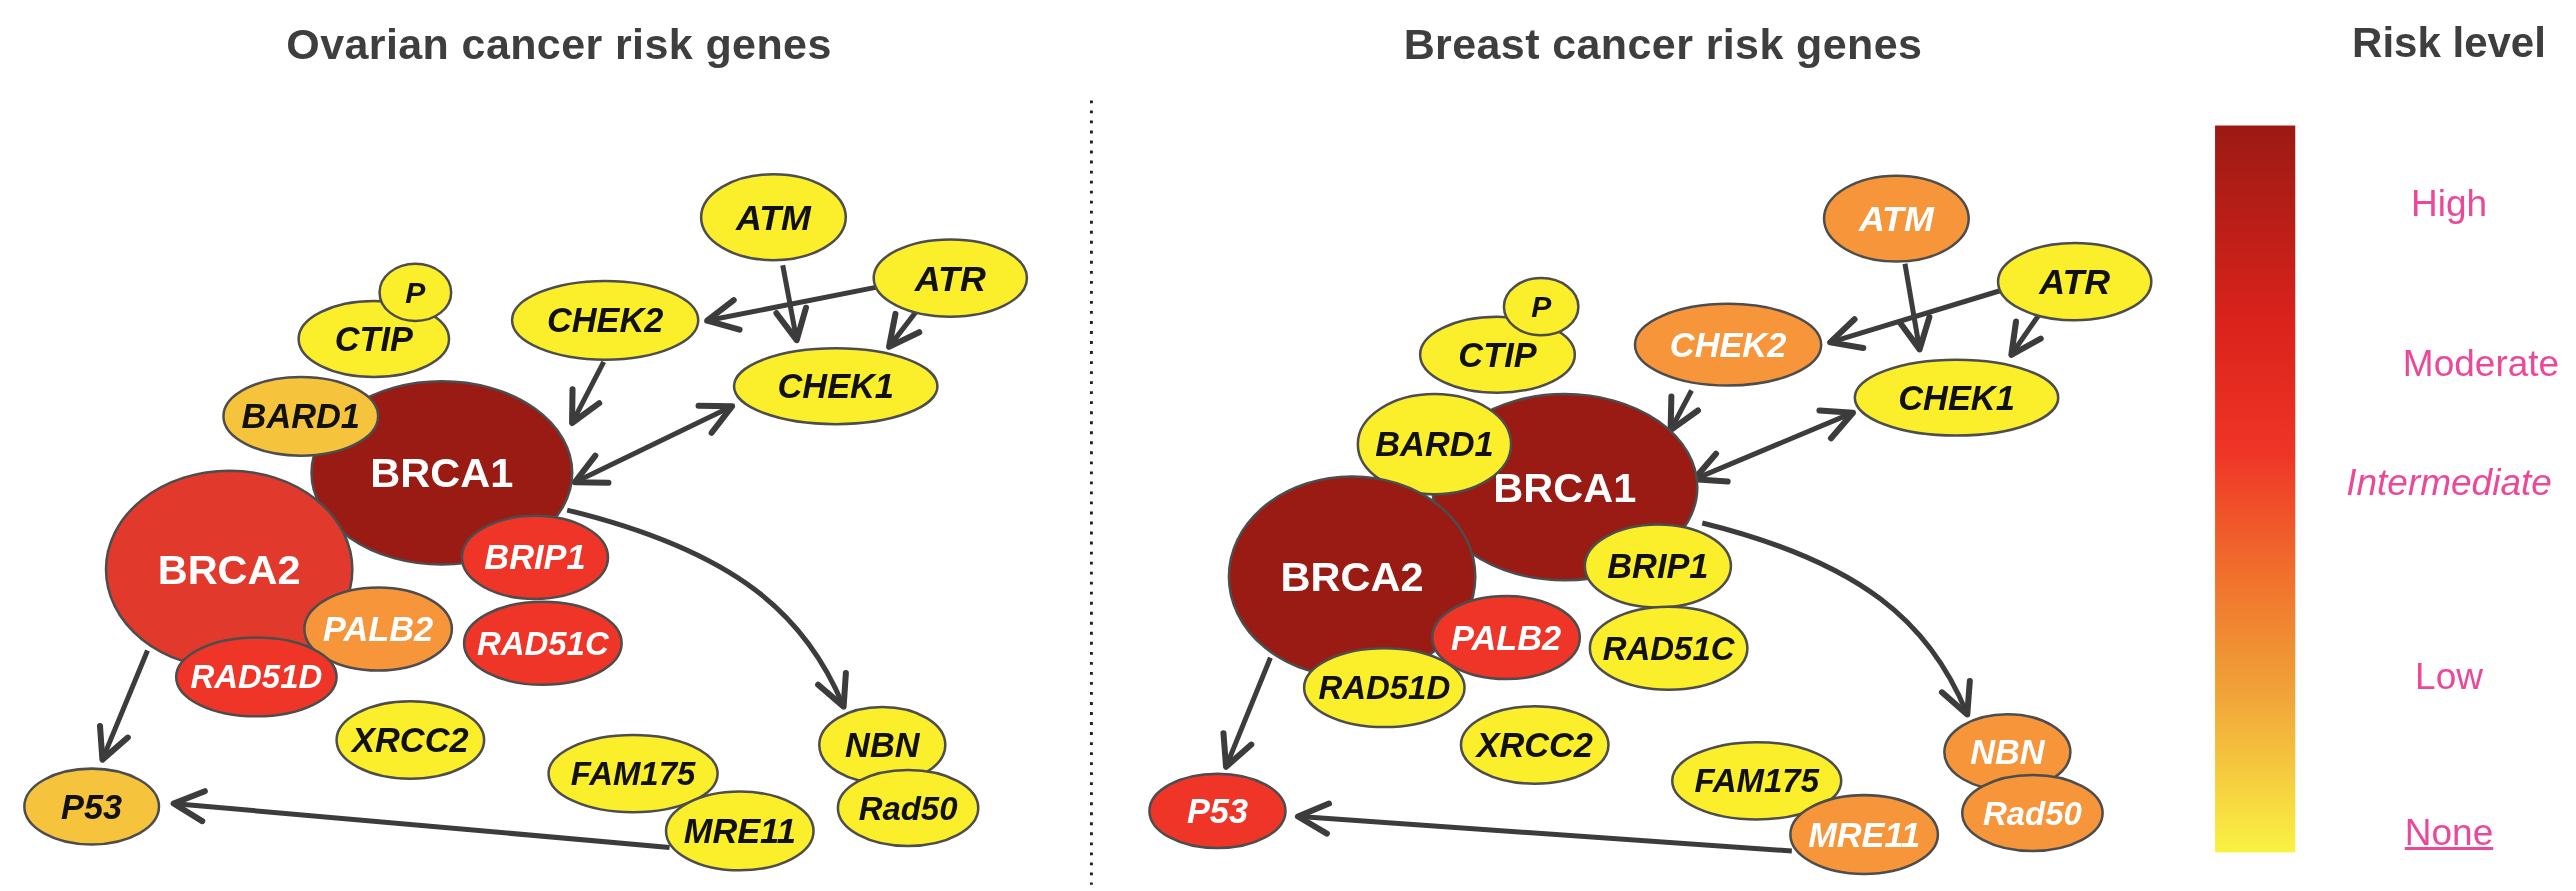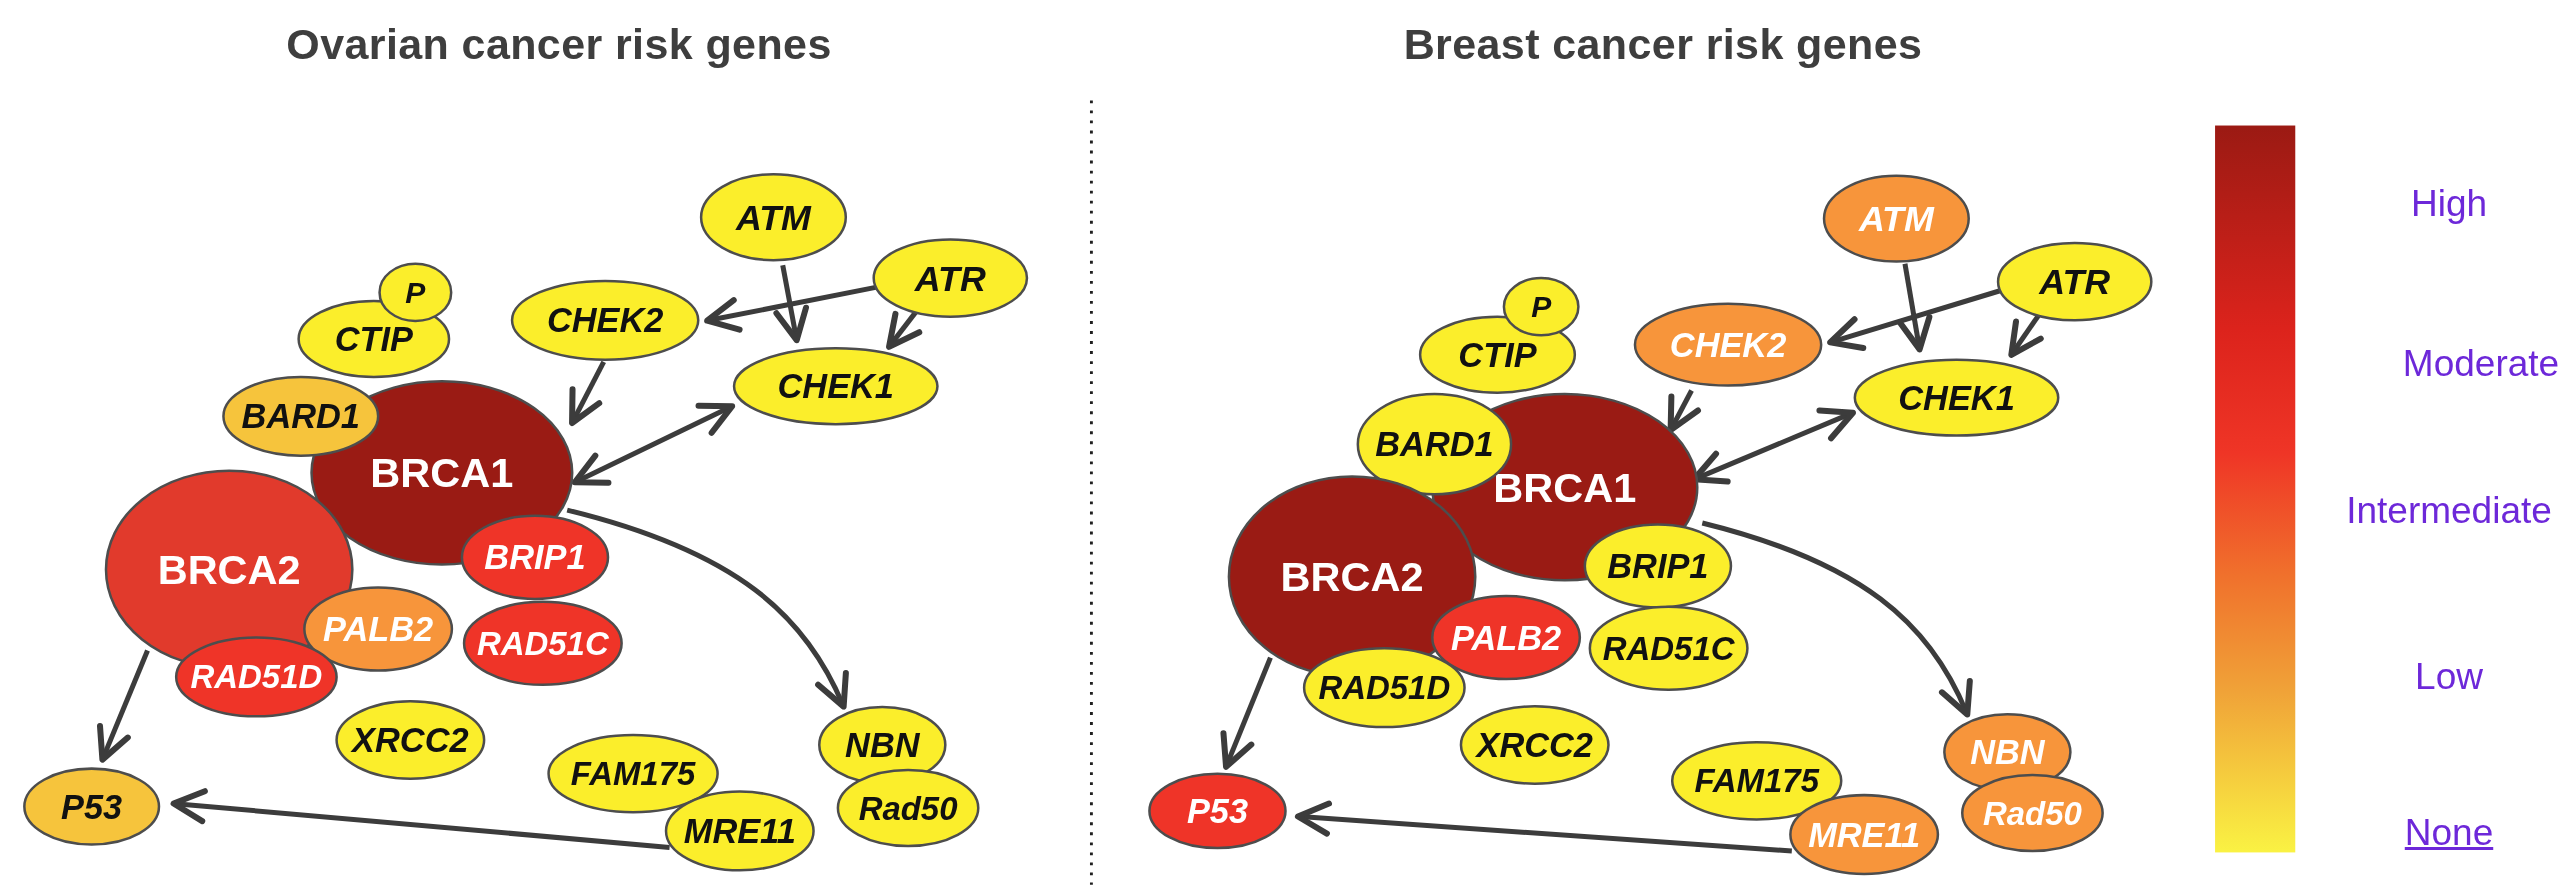--- a/index.html
+++ b/index.html
@@ -2,21 +2,21 @@
 <html style="font-size:11.5px"><head>
 <meta charset="utf-8">
 <style>
   html,body{margin:0;padding:0;background:#ffffff;}
   body{width:2576px;height:892px;font-family:"Liberation Sans",sans-serif;}
   #stage{position:relative;width:2576px;height:892px;background:#ffffff;overflow:hidden;}
   #diagram{position:absolute;left:0;top:0;}
   .overlay-label{position:absolute;transform:translate(-50%,-50%);white-space:nowrap;color:#3e3e3e;}
   .fig-title{font-size:43px;font-weight:bold;letter-spacing:0.4px;}
   .legend-title{font-size:42px;font-weight:bold;}
-  .legend-label{font-size:37px;font-weight:normal;color:#6d28d9;}
+  .legend-label{font-size:37px;font-weight:normal;color:#ec4899;}
 </style>
 </head>
 <body>
 
 <div id="stage">
   <svg id="diagram" width="2576" height="892" viewBox="0 0 3597 1245">
       <defs>
         <marker id="ah" viewBox="0 0 24 24" refX="19" refY="12" markerWidth="9" markerHeight="9" orient="auto-start-reverse" markerUnits="strokeWidth">
           <path d="M4 4 L20 12 L4 20" fill="none" stroke="#3c3c3c" stroke-width="3.2" stroke-linecap="round" stroke-linejoin="round"></path>
         </marker>
@@ -121,19 +121,20 @@
       <text x="2732" y="571.8" text-anchor="middle" font-size="48" font-weight="bold" fill="#111111" font-family="&quot;Liberation Sans&quot;, sans-serif" font-style="italic">CHEK1</text>
       <ellipse cx="2648" cy="305" rx="101" ry="60" fill="#F7953B" stroke="#4d4d4d" stroke-width="3.5"></ellipse>
       <text x="2648" y="322.5" text-anchor="middle" font-size="50" font-weight="bold" fill="#ffffff" font-family="&quot;Liberation Sans&quot;, sans-serif" font-style="italic">ATM</text>
       <ellipse cx="2897" cy="393" rx="107" ry="54" fill="#FBEE2B" stroke="#4d4d4d" stroke-width="3.5"></ellipse>
       <text x="2897" y="410.5" text-anchor="middle" font-size="50" font-weight="bold" fill="#111111" font-family="&quot;Liberation Sans&quot;, sans-serif" font-style="italic">ATR</text>
     </svg>
 
   <div class="overlay-label fig-title" style="left: 1663px; top: 44px;">Breast cancer risk genes</div>
   <div class="overlay-label fig-title" style="left: 559px; top: 44px;">Ovarian cancer risk genes</div>
 
+  <div class="overlay-label legend-title" style="left: 2449px; top: 43px;">Risk level</div>
   <div class="overlay-label legend-label" style="left: 2449px; top: 204px;">High</div>
   <div class="overlay-label legend-label" style="left: 2449px; top: 364px; margin-left: 32px;">Moderate</div>
-  <div class="overlay-label legend-label" style="left: 2449px; top: 511px;">Intermediate</div>
+  <div class="overlay-label legend-label" style="left: 2449px; top: 483px; font-style: italic;">Intermediate</div>
   <div class="overlay-label legend-label" style="left: 2449px; top: 677px; text-align: right;">Low</div>
   <div class="overlay-label legend-label" style="left: 2449px; top: 833px; text-decoration: underline;">None</div>
 </div>
 
 
 </body></html>

